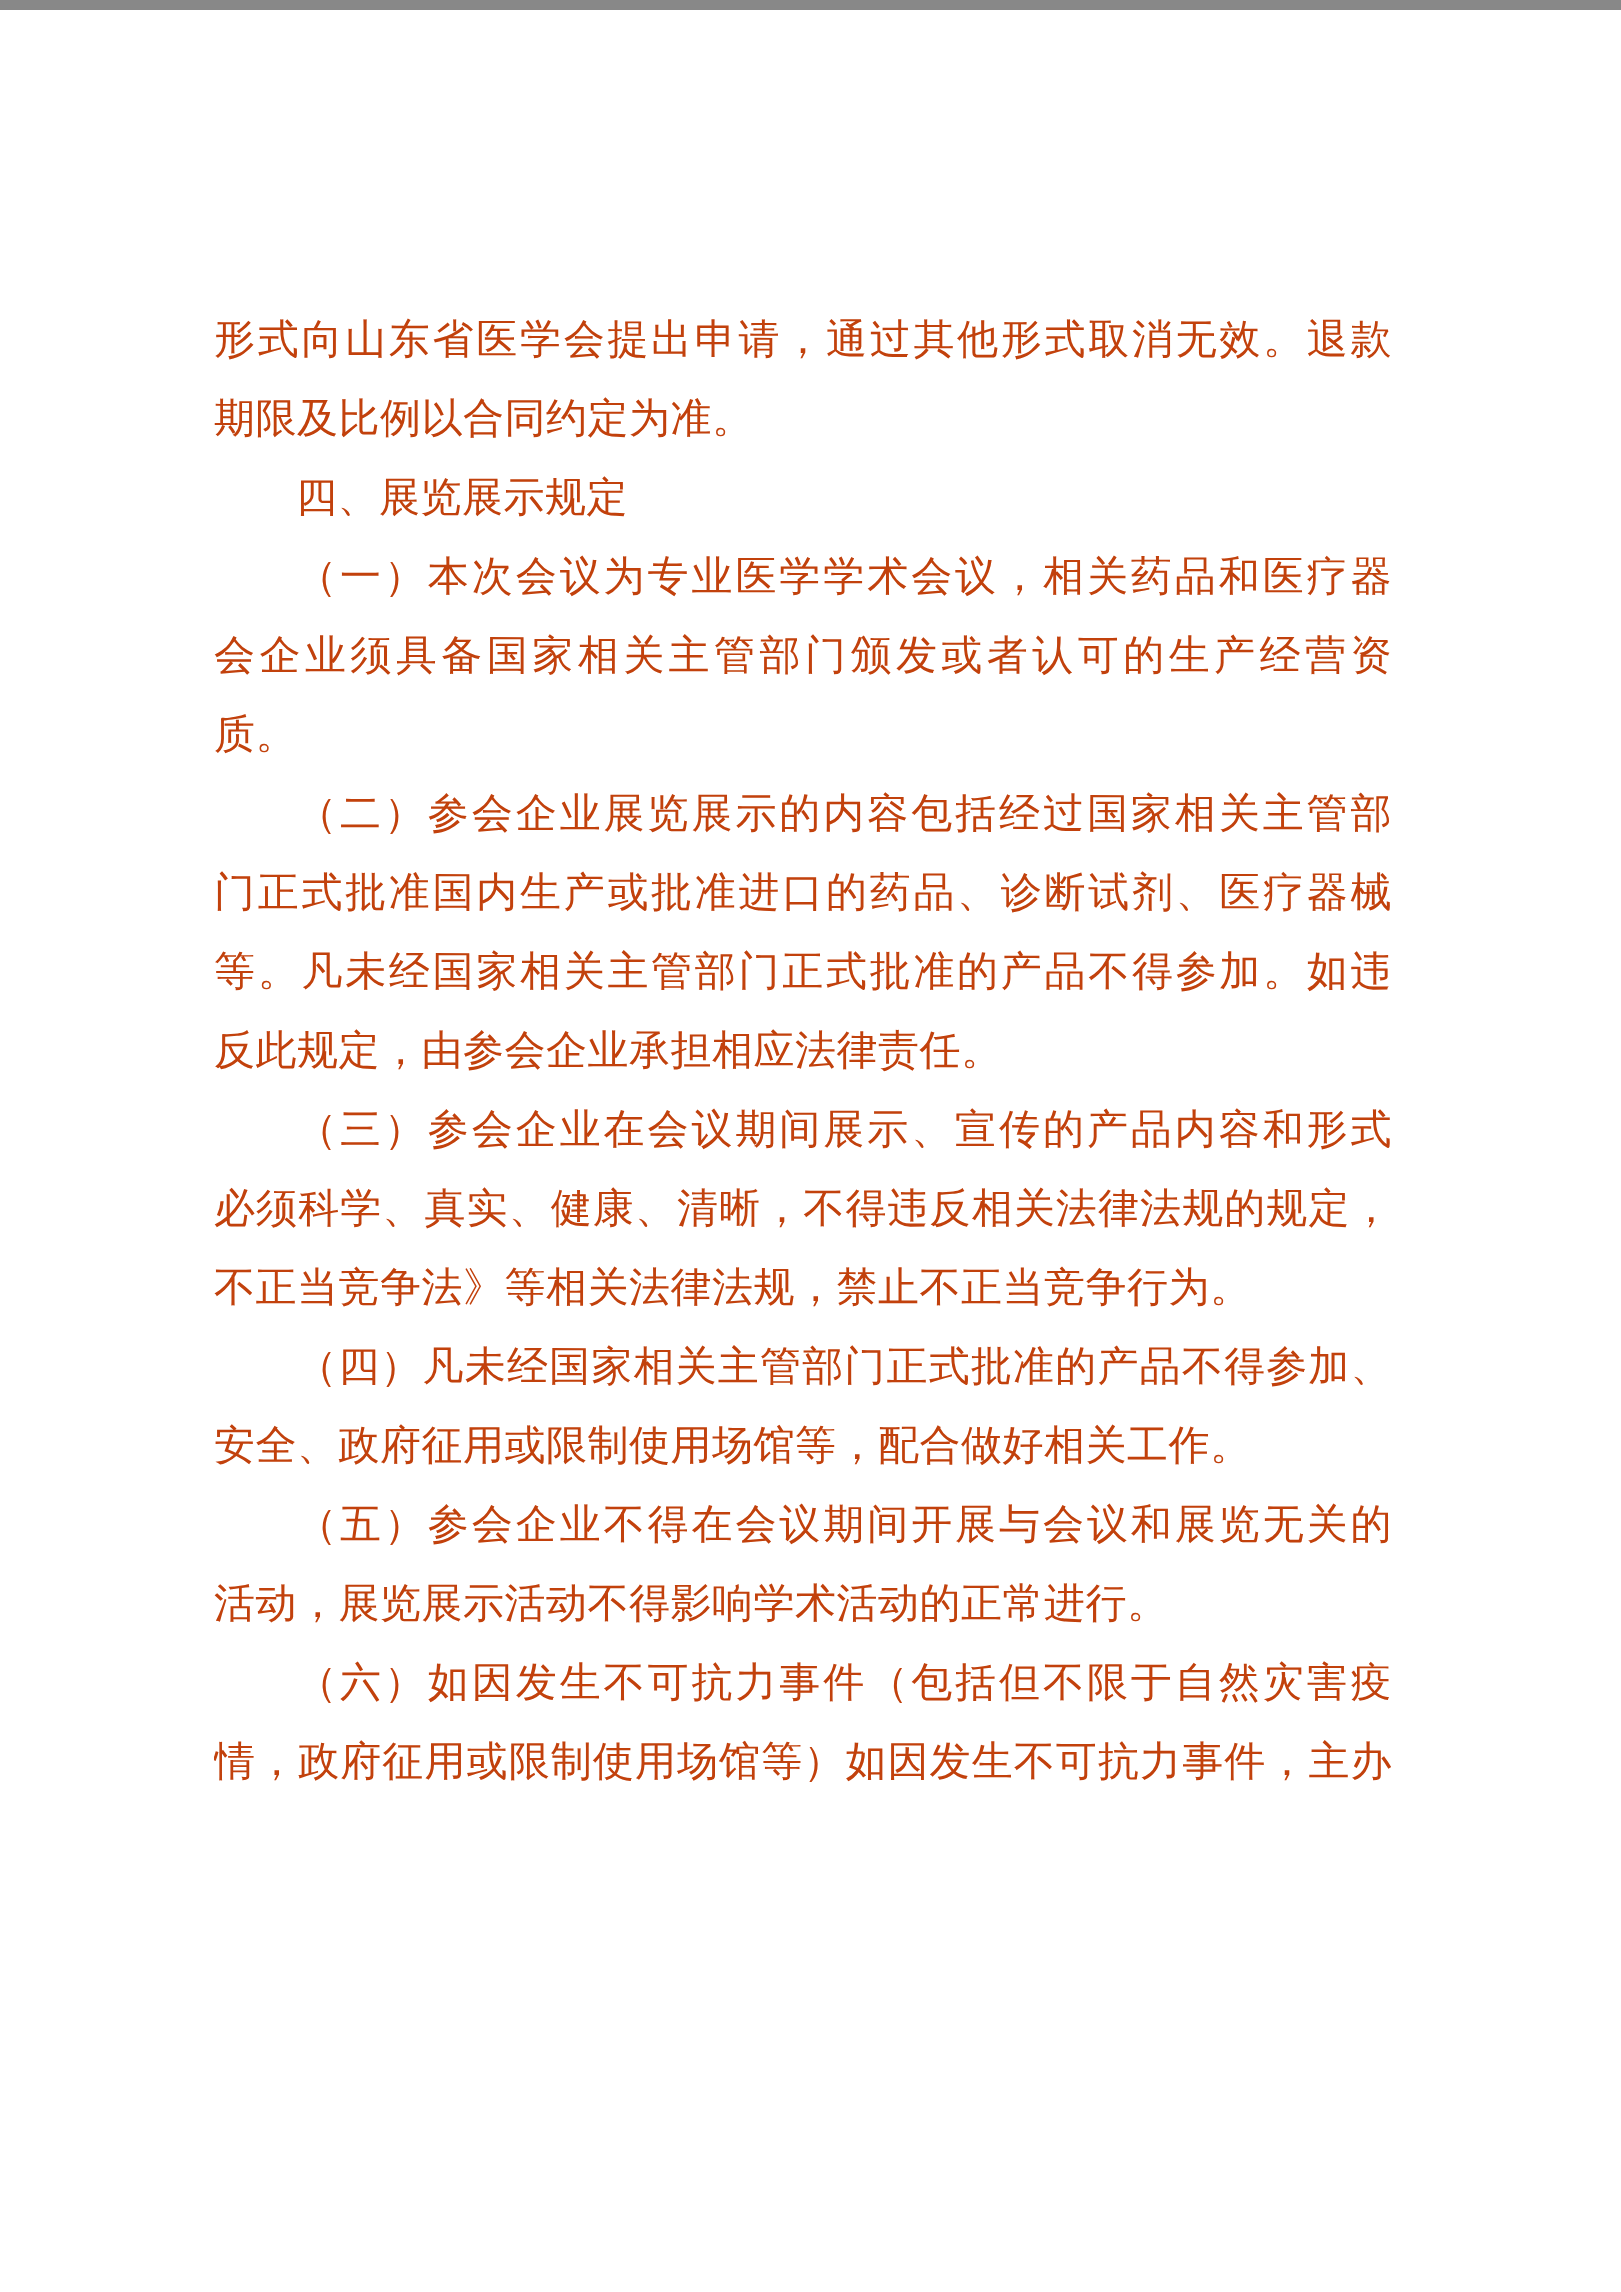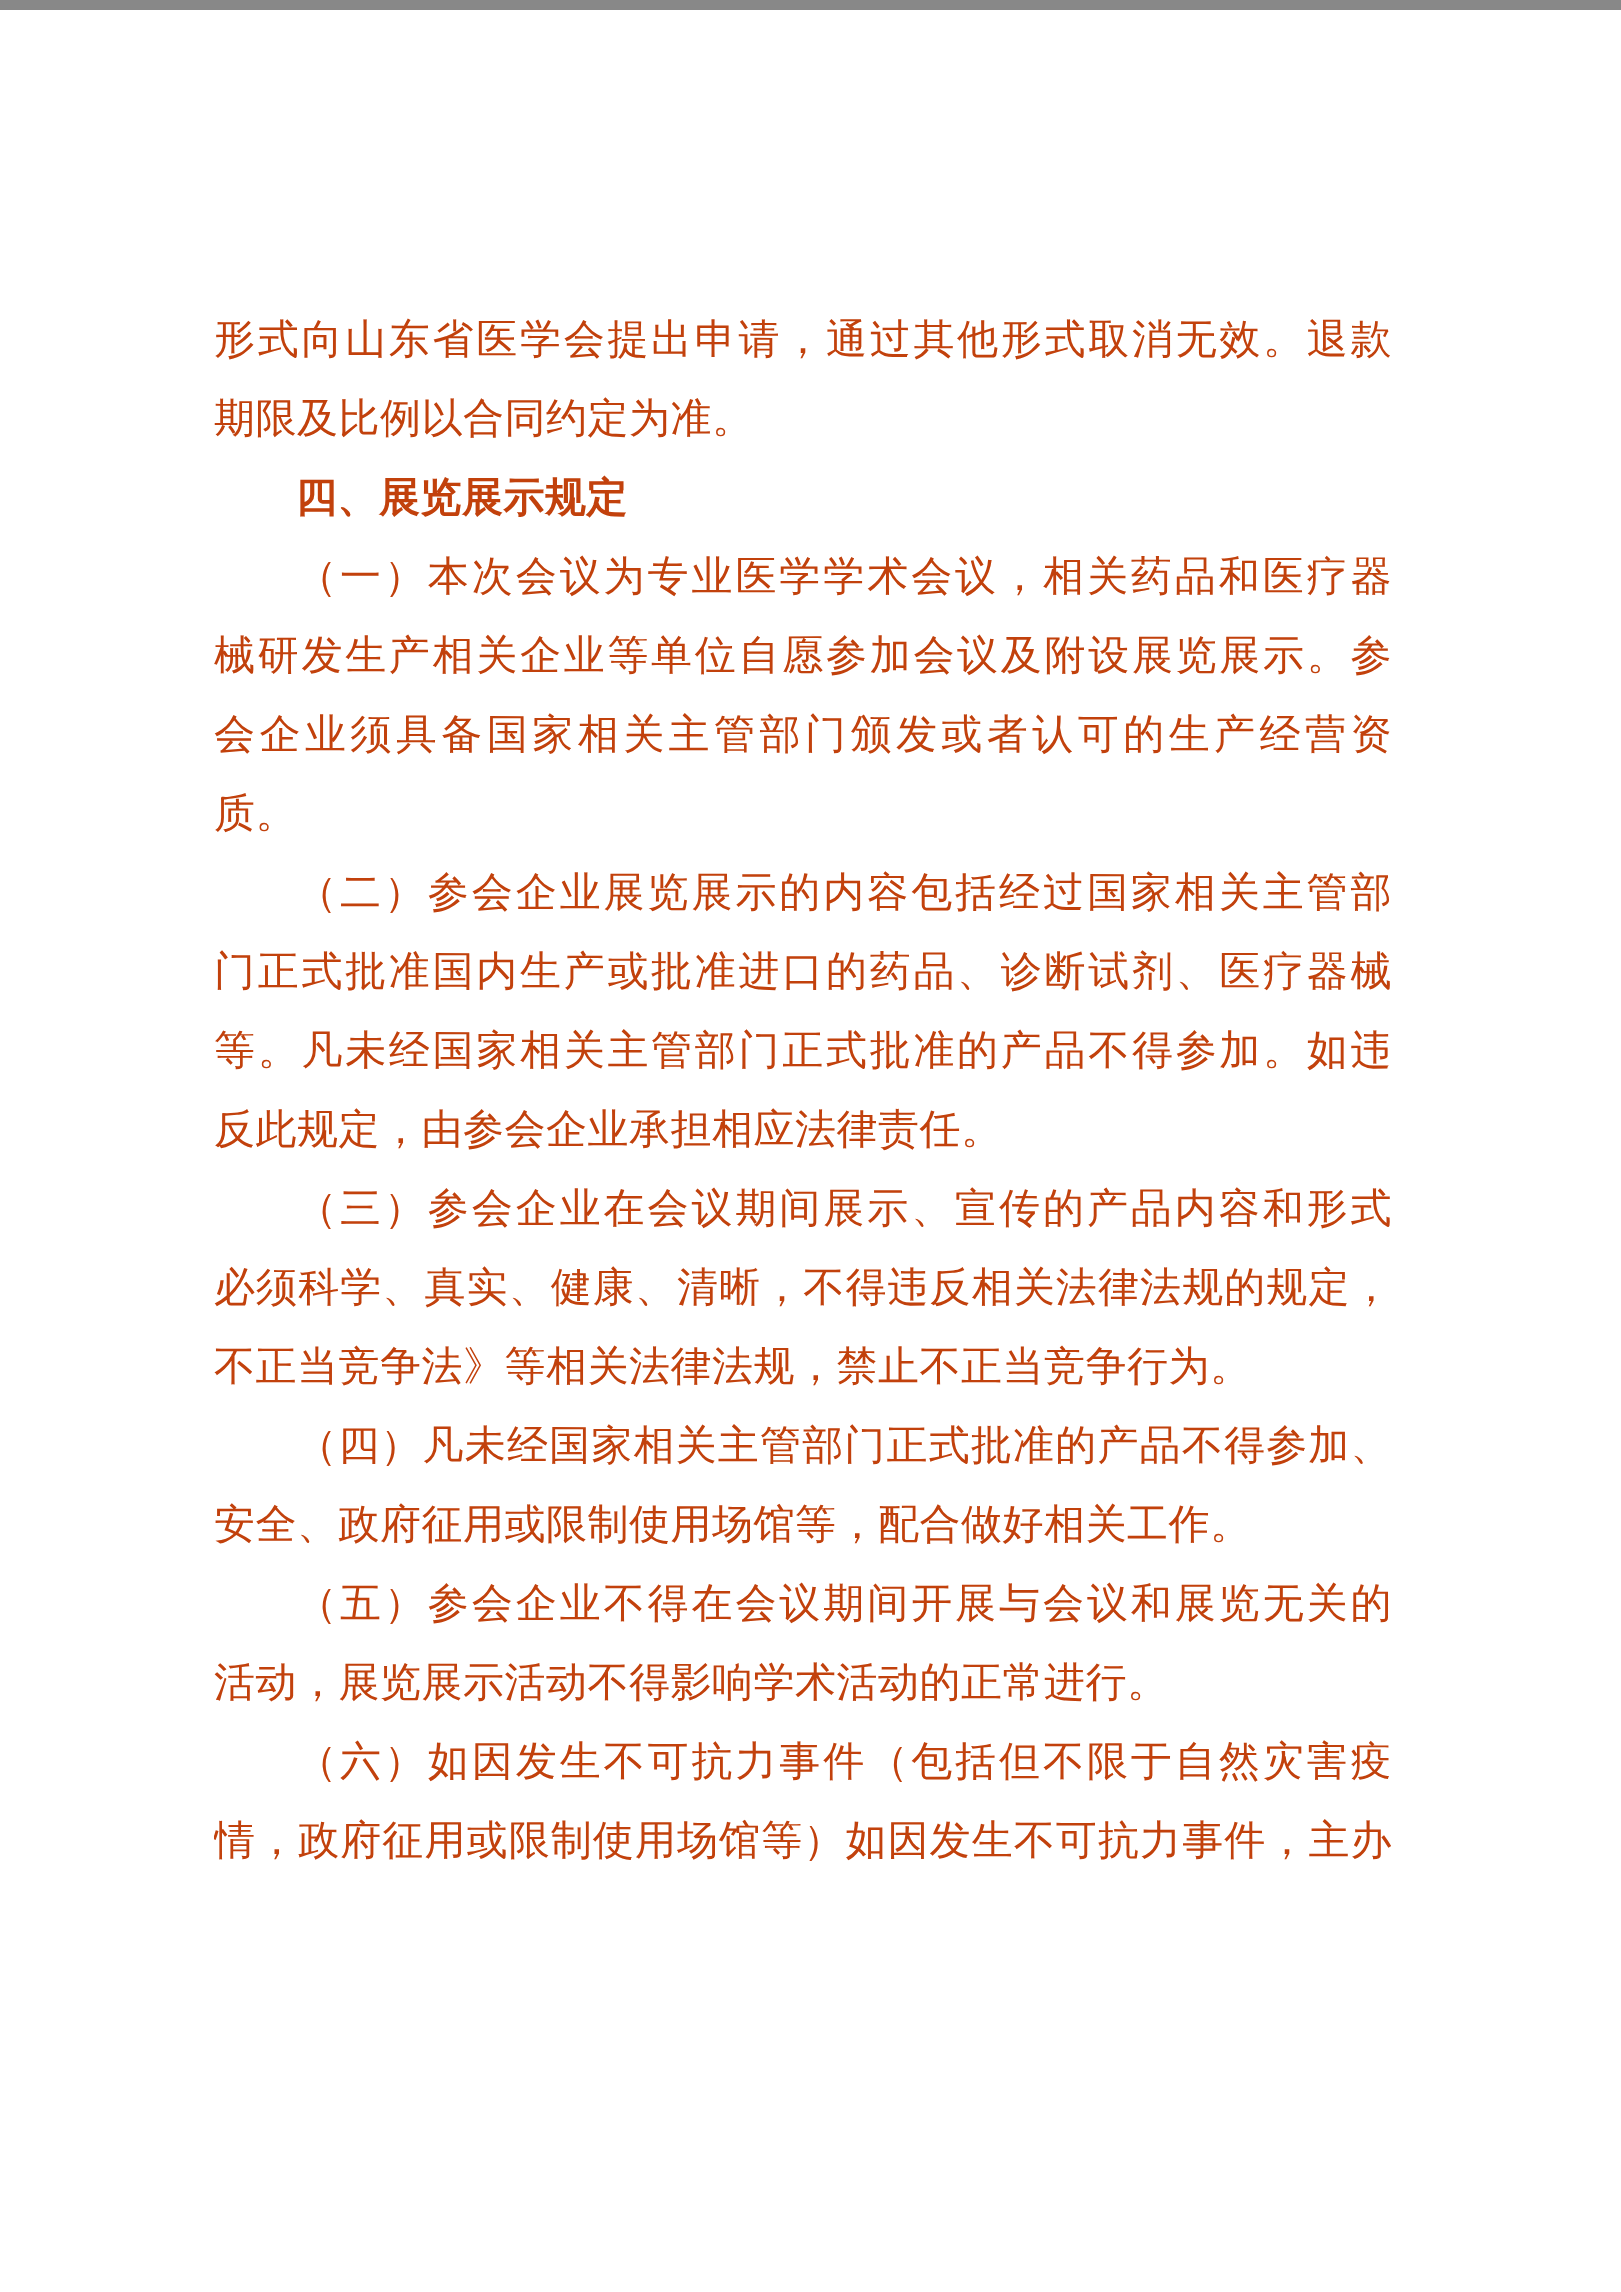--- a/index.html
+++ b/index.html
@@ -35,35 +35,34 @@
   }
   .line.endline {
     text-align: right;
     text-align-last: left;
   }
   .line.indent {
     text-indent: 2em;
   }
   .line.heading {
     font-family: "Liberation Sans", sans-serif;
-    font-weight: 700;
+    font-weight: 400;
     text-align: left;
     text-align-last: left;
   }
 </style>
 </head>
 <body>
 
 <div class="page">
   <div class="text-block">
     <div class="line">形式向山东省医学会提出申请，通过其他形式取消无效。退款</div>
     <div class="line endline">期限及比例以合同约定为准。</div>
     <div class="line heading indent">四、展览展示规定</div>
     <div class="line indent">（一）本次会议为专业医学学术会议，相关药品和医疗器</div>
-    <div class="line">械研发生产相关企业等单位自愿参加会议及附设展览展示。参</div>
     <div class="line">会企业须具备国家相关主管部门颁发或者认可的生产经营资</div>
     <div class="line endline">质。</div>
     <div class="line indent">（二）参会企业展览展示的内容包括经过国家相关主管部</div>
     <div class="line">门正式批准国内生产或批准进口的药品、诊断试剂、医疗器械</div>
     <div class="line">等。凡未经国家相关主管部门正式批准的产品不得参加。如违</div>
     <div class="line endline">反此规定，由参会企业承担相应法律责任。</div>
     <div class="line indent">（三）参会企业在会议期间展示、宣传的产品内容和形式</div>
     <div class="line">必须科学、真实、健康、清晰，不得违反相关法律法规的规定，</div>
     <div class="line endline">不正当竞争法》等相关法律法规，禁止不正当竞争行为。</div>
     <div class="line indent">（四）凡未经国家相关主管部门正式批准的产品不得参加、</div>

